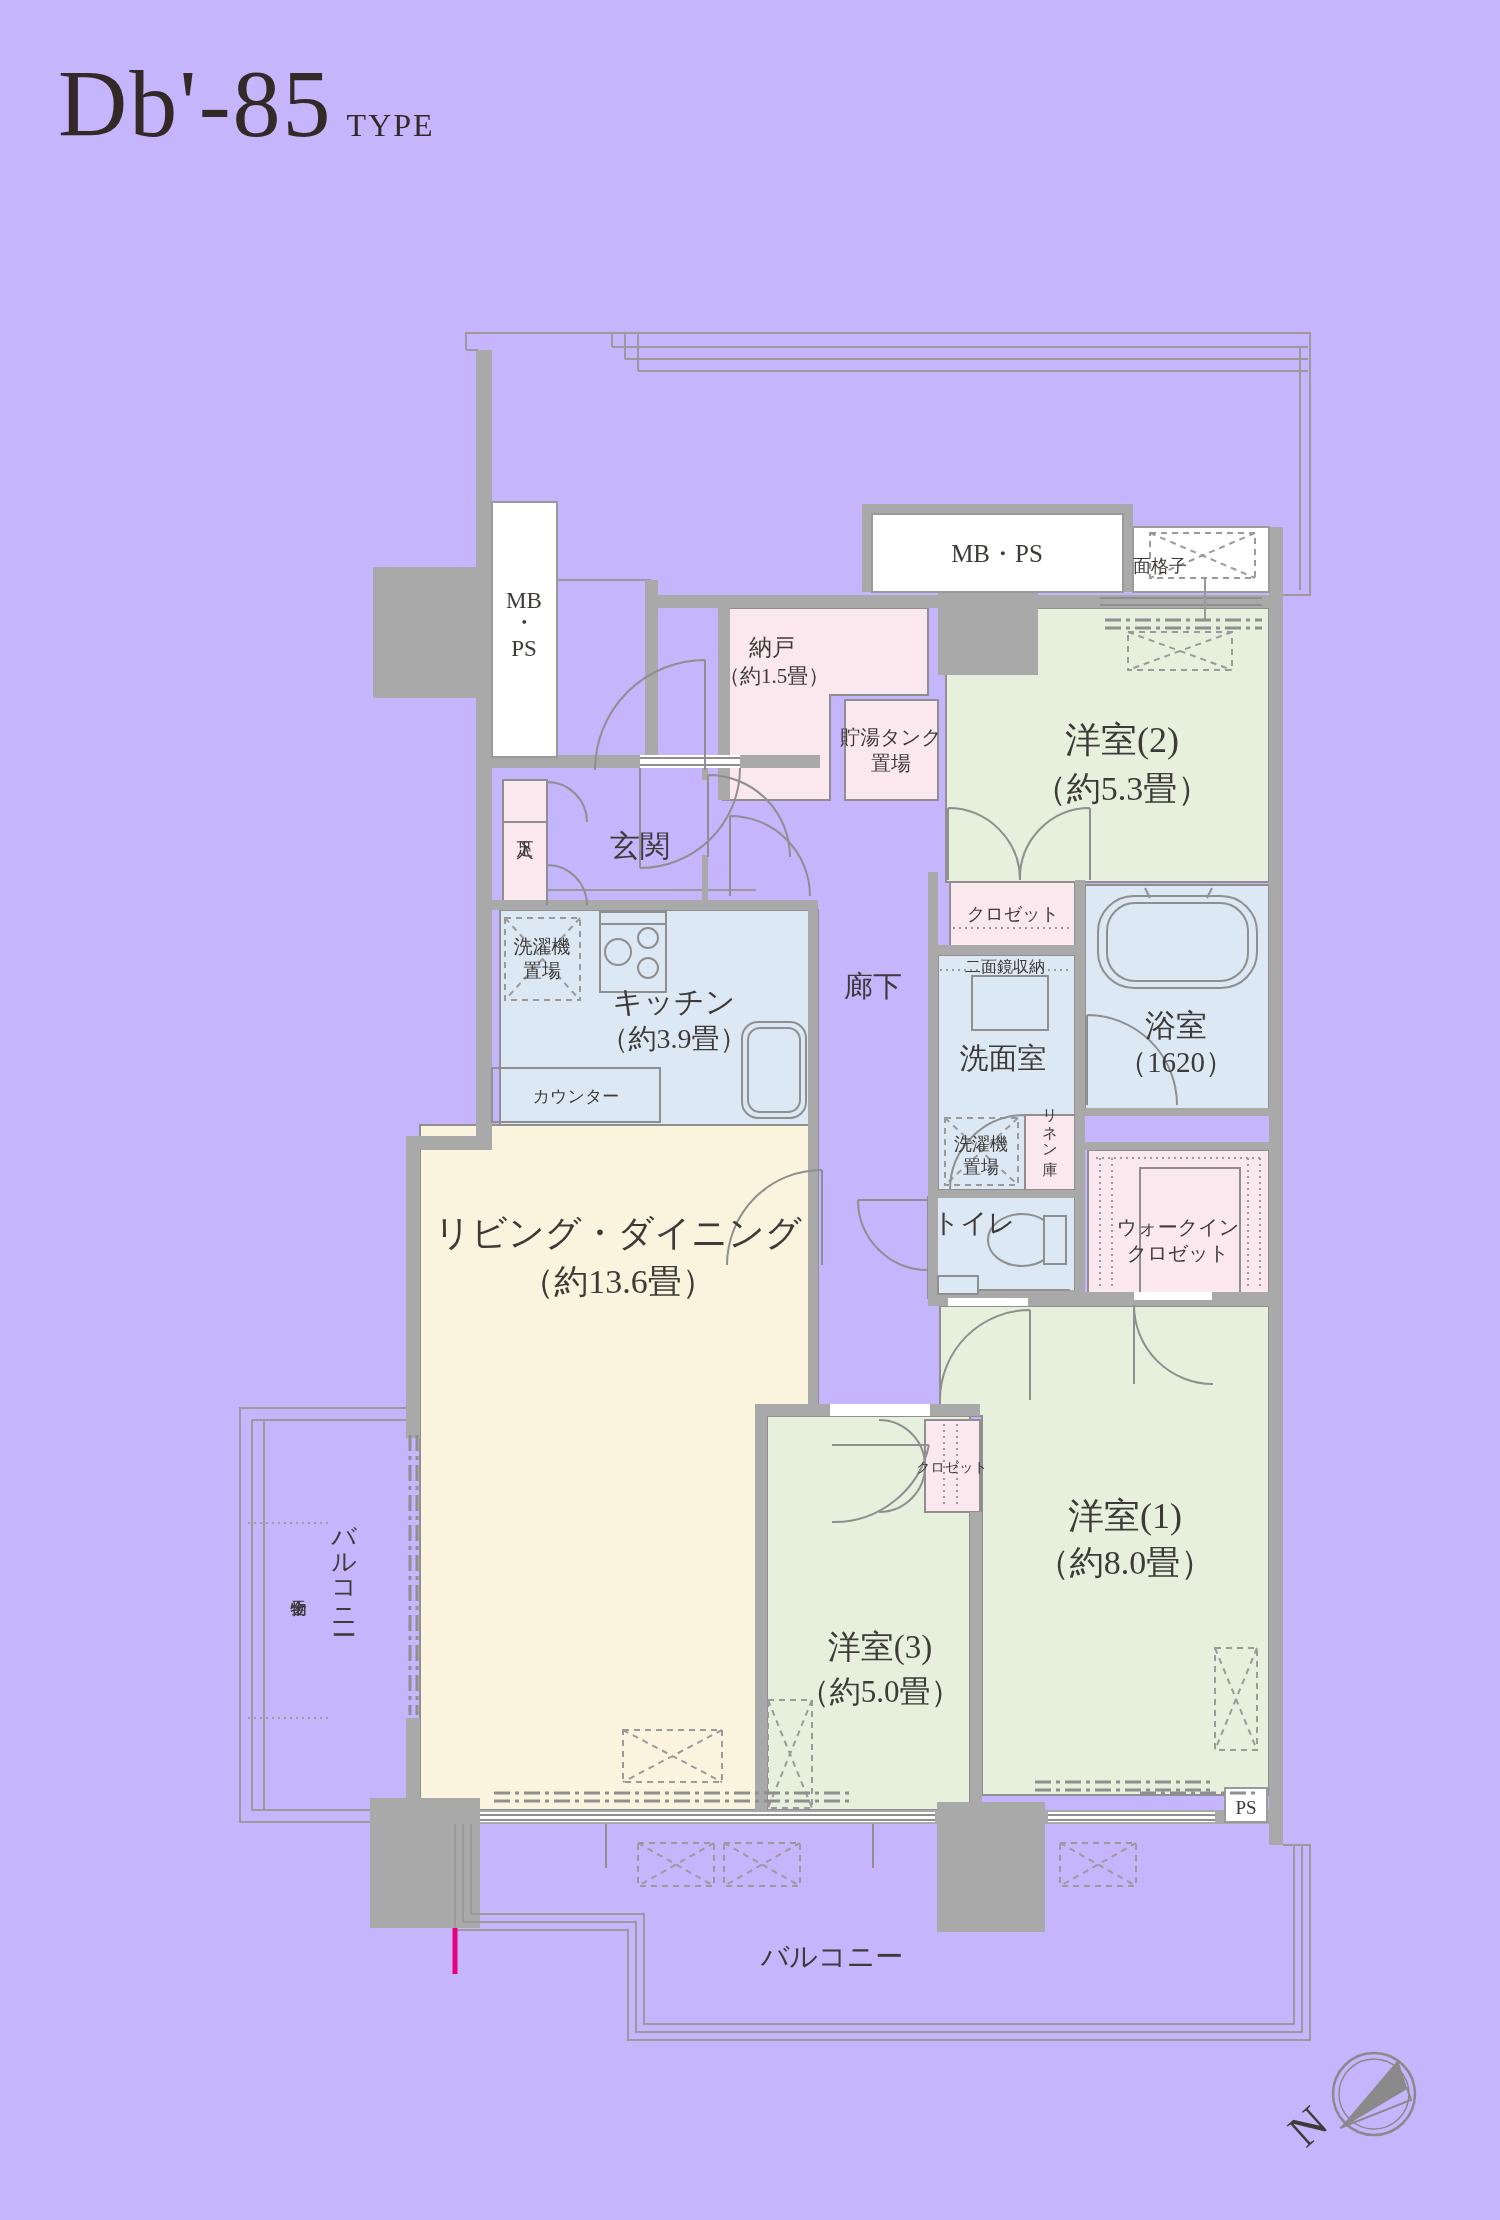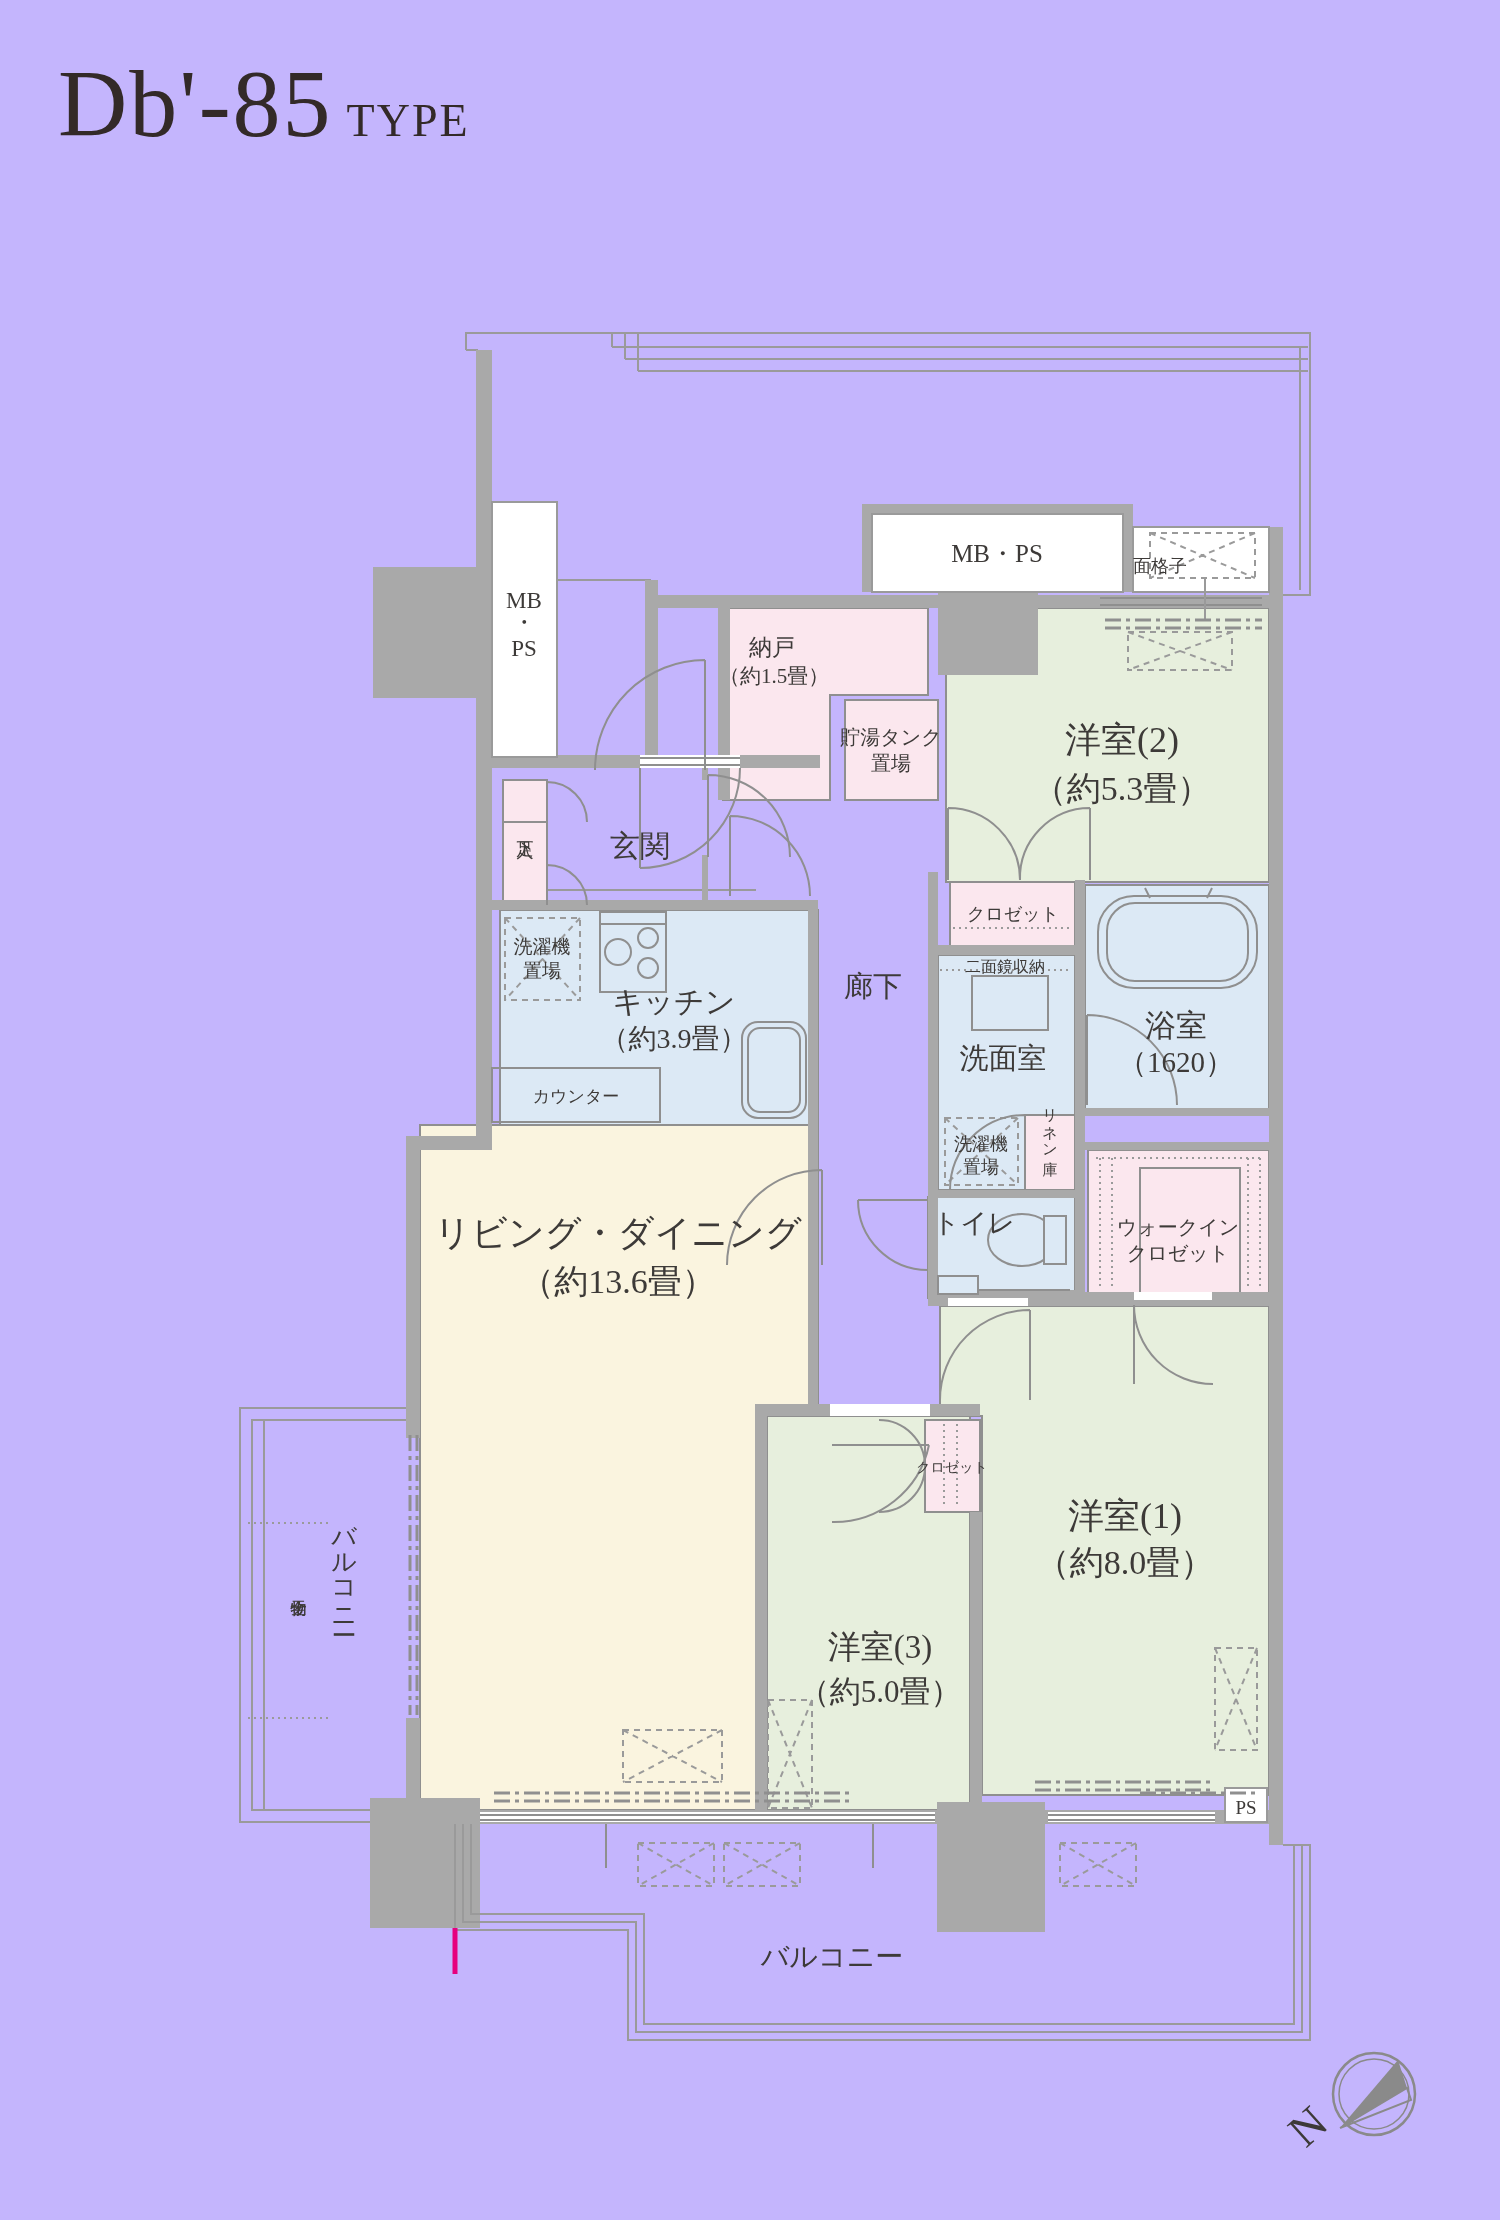--- a/index.html
+++ b/index.html
@@ -1,21 +1,21 @@
 <!DOCTYPE html>
 <html><head>
 <meta charset="utf-8">
 <style>
   html,body{margin:0;padding:0;background:#ffffff;}
   #stage{position:relative;width:1500px;height:2220px;background:#c4b5fd;overflow:hidden;
          font-family:"Liberation Serif", serif;}
   #title{position:absolute;left:58px;top:48px;color:#332a28;display:flex;align-items:baseline;
          letter-spacing:2px;}
   #title .code{font-size:96px;font-family:"Liberation Serif", serif;}
-  #title .suffix{font-size:46px;margin-left:14px;font-family:"Liberation Serif", serif;}
+  #title .suffix{font-size:32px;margin-left:14px;font-family:"Liberation Serif", serif;}
   svg text{font-family:"Liberation Serif","DejaVu Sans",serif;fill:#3d3a38;}
   .vtext{writing-mode:vertical-rl;text-orientation:upright;}
 </style>
 </head>
 <body>
 
 <div id="stage">
 
   <div id="title">
     <span class="code">Db'-85</span>

